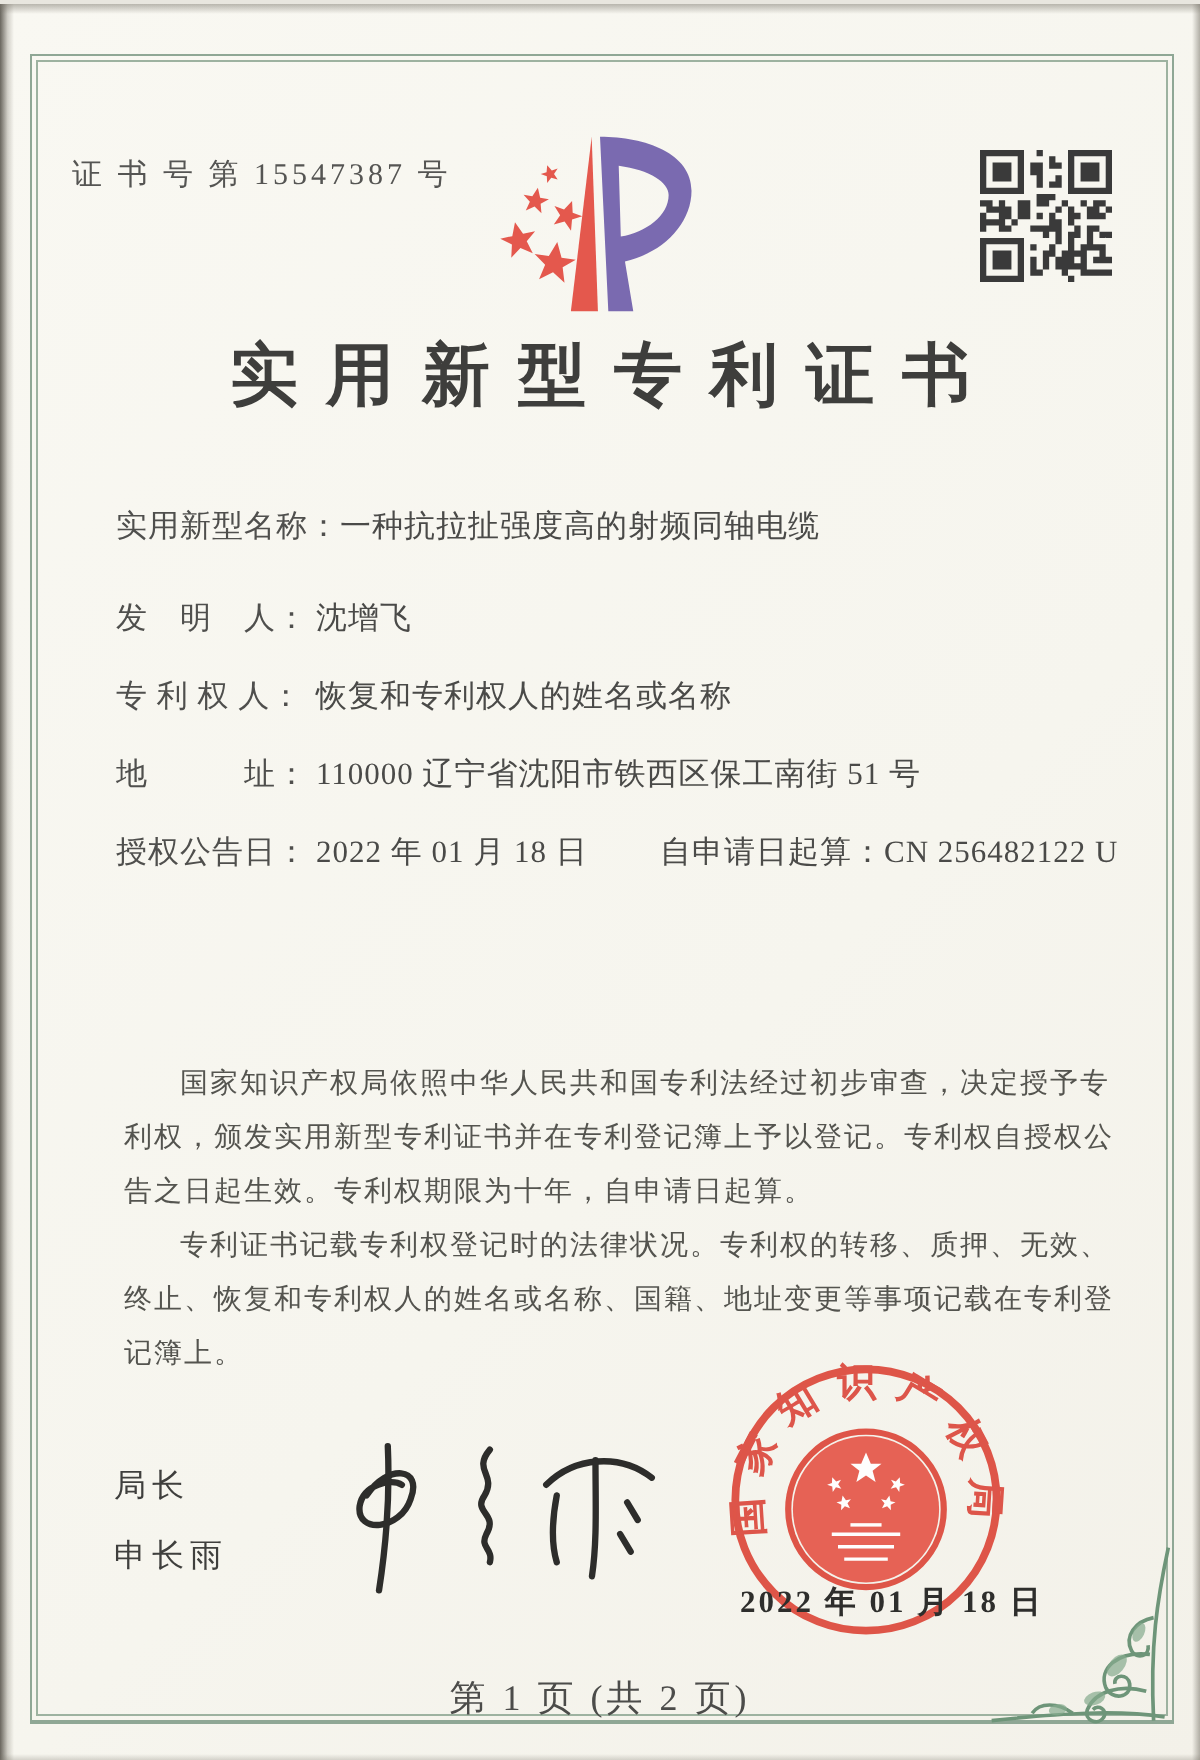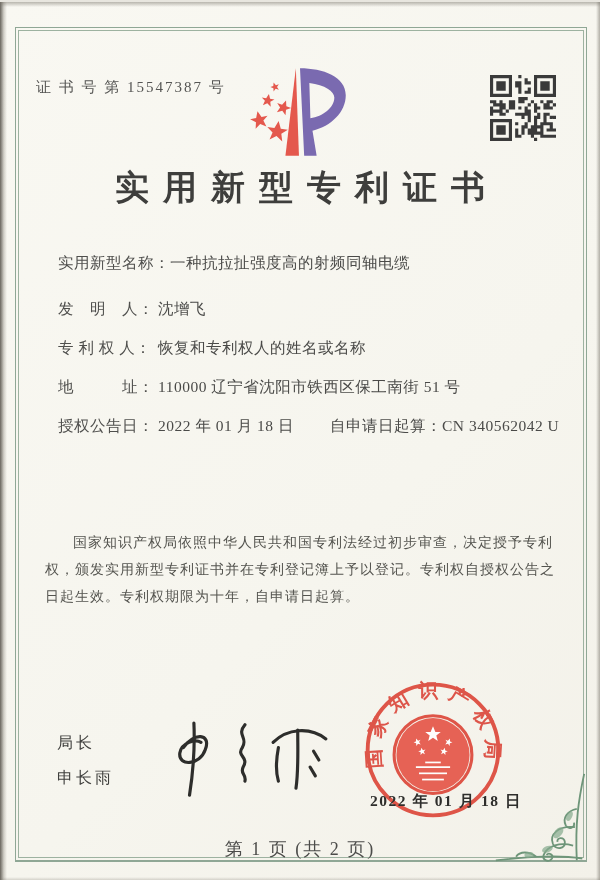--- a/index.html
+++ b/index.html
@@ -24,21 +24,21 @@
   .qr{position:absolute;left:490px;top:73px;}
   .title{position:absolute;left:0;right:0;top:163px;text-align:center;
          font-size:34px;font-weight:600;color:#3e3e3c;letter-spacing:14px;text-indent:14px;}
   .fields{position:absolute;left:58px;top:251px;right:36px;font-size:15.5px;letter-spacing:.5px;}
   .frow{margin-bottom:18px;white-space:nowrap;}
   .frow.first{margin-bottom:25px;}
   .flabel{display:inline-block;min-width:100px;color:#4f4f4d;}
   .fvalue{color:#4a4a48;}
   .grant{display:flex;}
   .grant .g1{width:272px;}
-  .body-text{position:absolute;left:45px;right:40px;top:527px;font-size:14px;
+  .body-text{position:absolute;left:62px;right:40px;top:527px;font-size:14px;
              line-height:1.93;letter-spacing:1px;color:#54544f;}
   .body-text p{margin:0;text-indent:2em;}
   .signoff{position:absolute;left:57px;top:731px;font-size:16px;letter-spacing:3px;color:#3f3f3d;}
   .signoff div{margin-bottom:14px;}
   .signature{position:absolute;left:158px;top:714px;}
   .seal{position:absolute;left:363px;top:678px;opacity:.93;}
   .seal-date{position:absolute;left:370px;top:789px;font-size:15.5px;font-weight:600;
              letter-spacing:1.5px;color:#2e2e2c;z-index:5;}
   .footer{position:absolute;left:0;right:0;top:835px;text-align:center;
           font-size:18px;letter-spacing:2px;color:#4c4c4a;}
@@ -87,26 +87,27 @@
       <span class="flabel">发　明　人：</span><span class="fvalue">沈增飞</span>
     </div>
     <div class="frow">
       <span class="flabel">专 利 权 人：</span><span class="fvalue">恢复和专利权人的姓名或名称</span>
     </div>
     <div class="frow">
       <span class="flabel">地　　　址：</span><span class="fvalue">110000 辽宁省沈阳市铁西区保工南街 51 号</span>
     </div>
     <div class="frow grant">
       <span class="g1"><span class="flabel">授权公告日：</span><span class="fvalue">2022 年 01 月 18 日</span></span>
-      <span class="g2"><span>自申请日起算：</span><span class="fvalue">CN 340562042 U</span></span>
+      <span class="g2"><span>自申请日起算：</span><span class="fvalue">CN 256482122 U</span></span>
     </div>
   </div>
 
   <div class="body-text">
     <p>国家知识产权局依照中华人民共和国专利法经过初步审查，决定授予专利权，颁发实用新型专利证书并在专利登记簿上予以登记。专利权自授权公告之日起生效。专利权期限为十年，自申请日起算。</p>
+    <p>专利证书记载专利权登记时的法律状况。专利权的转移、质押、无效、终止、恢复和专利权人的姓名或名称、国籍、地址变更等事项记载在专利登记簿上。</p>
   </div>
 
   <div class="signoff">
     <div>局长</div>
     <div>申长雨</div>
   </div>
 
   <svg class="signature" width="195" height="88" viewBox="0 0 220 100">
     <g fill="none" stroke="#2d2d2b" stroke-width="3.6" stroke-linecap="round" stroke-linejoin="round">
       <path d="M28,36 C40,18 60,20 53,38 C47,56 22,58 24,42 C26,30 42,26 48,30"></path>

